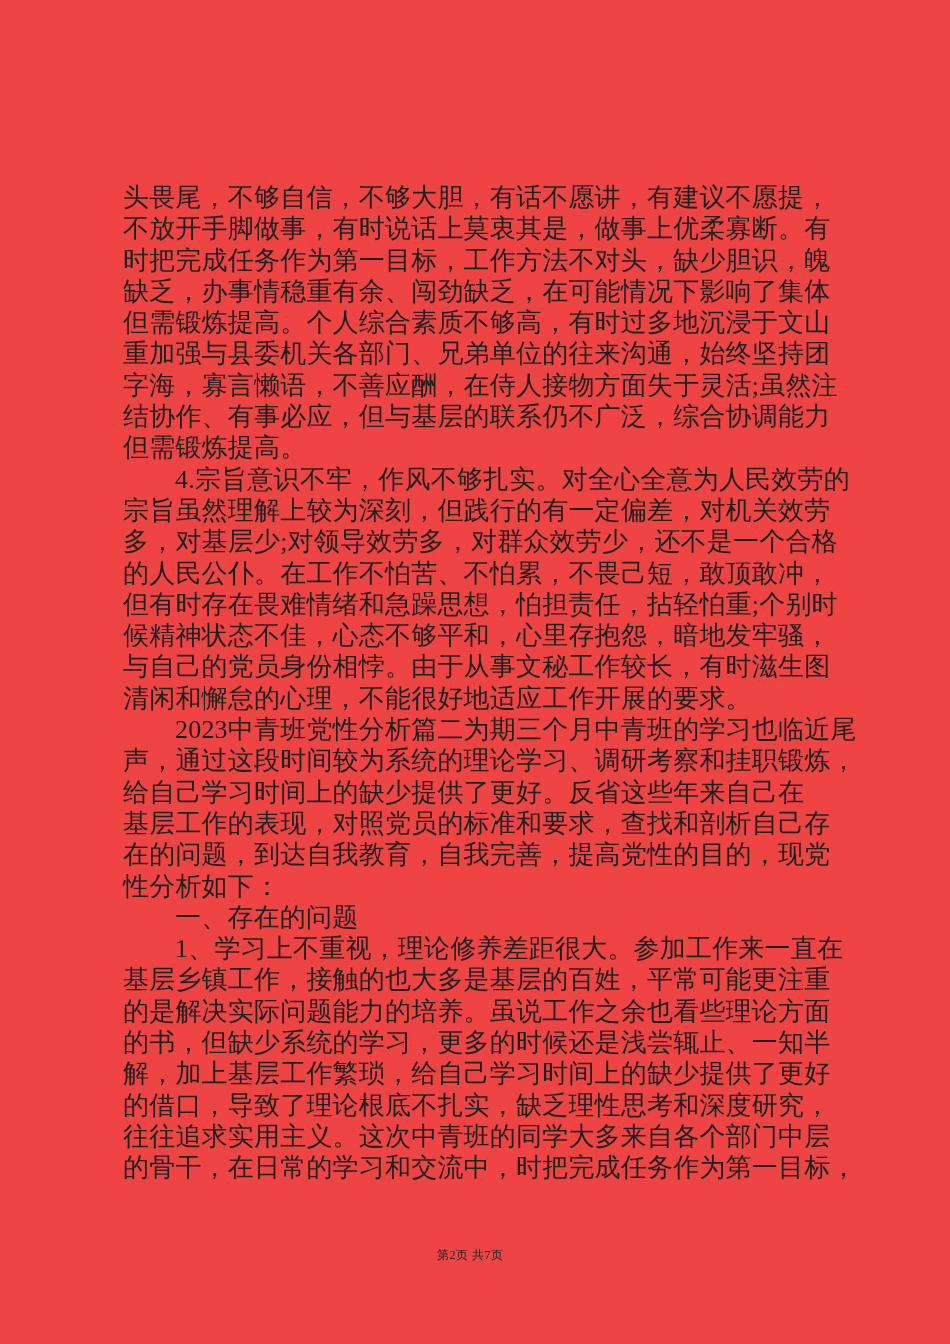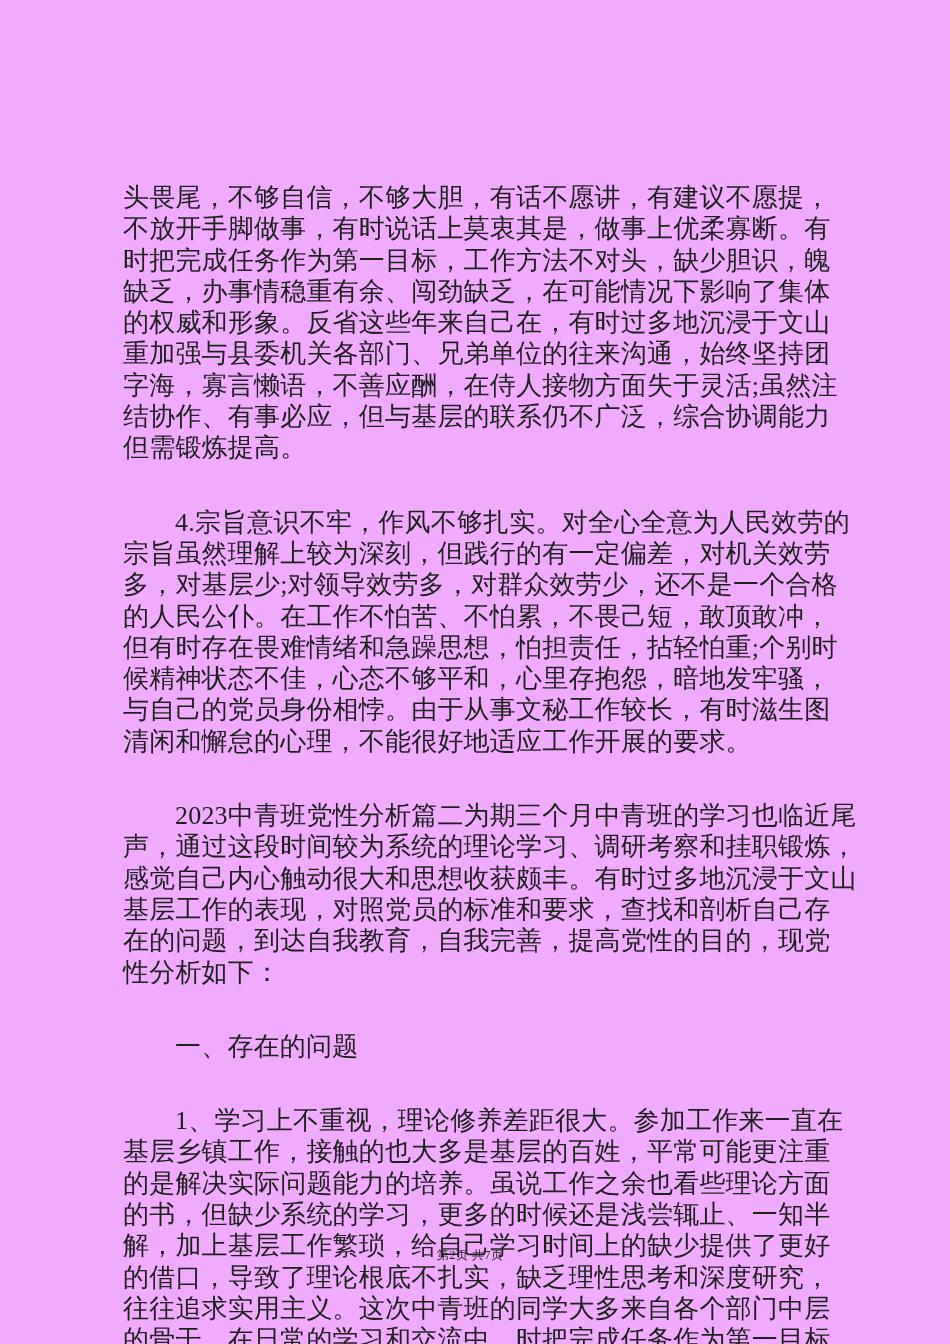--- a/index.html
+++ b/index.html
@@ -8,75 +8,74 @@
     height: 1344px;
     position: relative;
     overflow: hidden;
     background: #ffffff;
     font-family: "Liberation Serif", "DejaVu Serif", serif;
     color: #1f1f1f;
   }
   .doc-page {
     position: absolute;
     inset: 0;
-    background: #f0abfc;
+    background: #ef4444;
   }
   .doc-body {
     position: absolute;
     left: 123px;
     top: 182px;
     width: 716px;
   }
   .text-line {
     font-size: 26px;
     line-height: 31.3px;
     height: 31.3px;
     white-space: nowrap;
     letter-spacing: 0.2px;
     font-weight: 400;
   }
   .text-line.indent {
     padding-left: 52px;
-    margin-top: 43px;
   }
   .page-footer {
     position: absolute;
     left: 437px;
     top: 1242px;
     font-size: 12px;
     line-height: 26px;
     color: #222222;
     letter-spacing: 0.5px;
   }
 </style>
 </head>
 <body style="background: rgb(255, 255, 255); color: rgb(31, 31, 31);">
 
 <div class="doc-page">
   <div class="doc-body">
       <div class="text-line">头畏尾，不够自信，不够大胆，有话不愿讲，有建议不愿提，</div>
       <div class="text-line">不放开手脚做事，有时说话上莫衷其是，做事上优柔寡断。有</div>
       <div class="text-line">时把完成任务作为第一目标，工作方法不对头，缺少胆识，魄</div>
       <div class="text-line">缺乏，办事情稳重有余、闯劲缺乏，在可能情况下影响了集体</div>
-      <div class="text-line">的权威和形象。反省这些年来自己在，有时过多地沉浸于文山</div>
+      <div class="text-line">但需锻炼提高。个人综合素质不够高，有时过多地沉浸于文山</div>
       <div class="text-line">重加强与县委机关各部门、兄弟单位的往来沟通，始终坚持团</div>
       <div class="text-line">字海，寡言懒语，不善应酬，在侍人接物方面失于灵活;虽然注</div>
       <div class="text-line">结协作、有事必应，但与基层的联系仍不广泛，综合协调能力</div>
       <div class="text-line">但需锻炼提高。</div>
       <div class="text-line indent">4.宗旨意识不牢，作风不够扎实。对全心全意为人民效劳的</div>
       <div class="text-line">宗旨虽然理解上较为深刻，但践行的有一定偏差，对机关效劳</div>
       <div class="text-line">多，对基层少;对领导效劳多，对群众效劳少，还不是一个合格</div>
       <div class="text-line">的人民公仆。在工作不怕苦、不怕累，不畏己短，敢顶敢冲，</div>
       <div class="text-line">但有时存在畏难情绪和急躁思想，怕担责任，拈轻怕重;个别时</div>
       <div class="text-line">候精神状态不佳，心态不够平和，心里存抱怨，暗地发牢骚，</div>
       <div class="text-line">与自己的党员身份相悖。由于从事文秘工作较长，有时滋生图</div>
       <div class="text-line">清闲和懈怠的心理，不能很好地适应工作开展的要求。</div>
       <div class="text-line indent">2023中青班党性分析篇二为期三个月中青班的学习也临近尾</div>
       <div class="text-line">声，通过这段时间较为系统的理论学习、调研考察和挂职锻炼，</div>
-      <div class="text-line">感觉自己内心触动很大和思想收获颇丰。有时过多地沉浸于文山</div>
+      <div class="text-line">给自己学习时间上的缺少提供了更好。反省这些年来自己在</div>
       <div class="text-line">基层工作的表现，对照党员的标准和要求，查找和剖析自己存</div>
       <div class="text-line">在的问题，到达自我教育，自我完善，提高党性的目的，现党</div>
       <div class="text-line">性分析如下：</div>
       <div class="text-line indent">一、存在的问题</div>
       <div class="text-line indent">1、学习上不重视，理论修养差距很大。参加工作来一直在</div>
       <div class="text-line">基层乡镇工作，接触的也大多是基层的百姓，平常可能更注重</div>
       <div class="text-line">的是解决实际问题能力的培养。虽说工作之余也看些理论方面</div>
       <div class="text-line">的书，但缺少系统的学习，更多的时候还是浅尝辄止、一知半</div>
       <div class="text-line">解，加上基层工作繁琐，给自己学习时间上的缺少提供了更好</div>
       <div class="text-line">的借口，导致了理论根底不扎实，缺乏理性思考和深度研究，</div>

